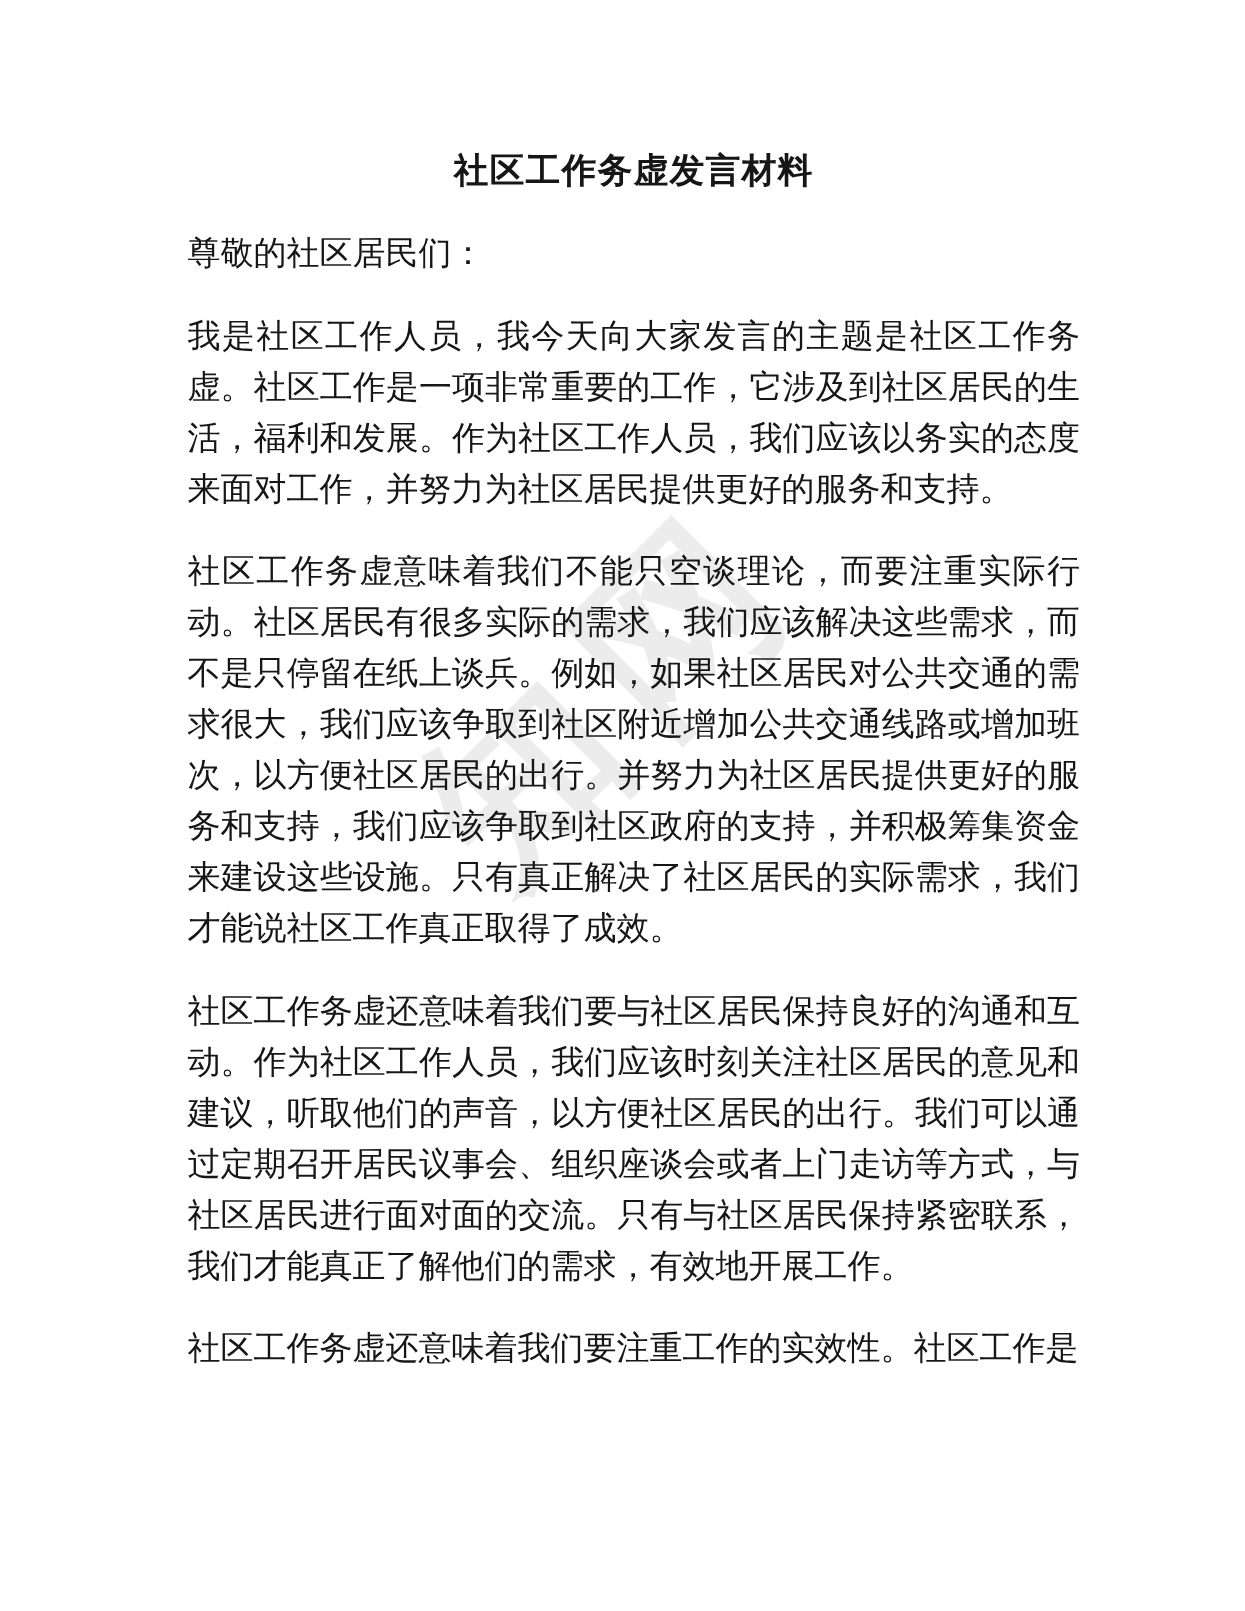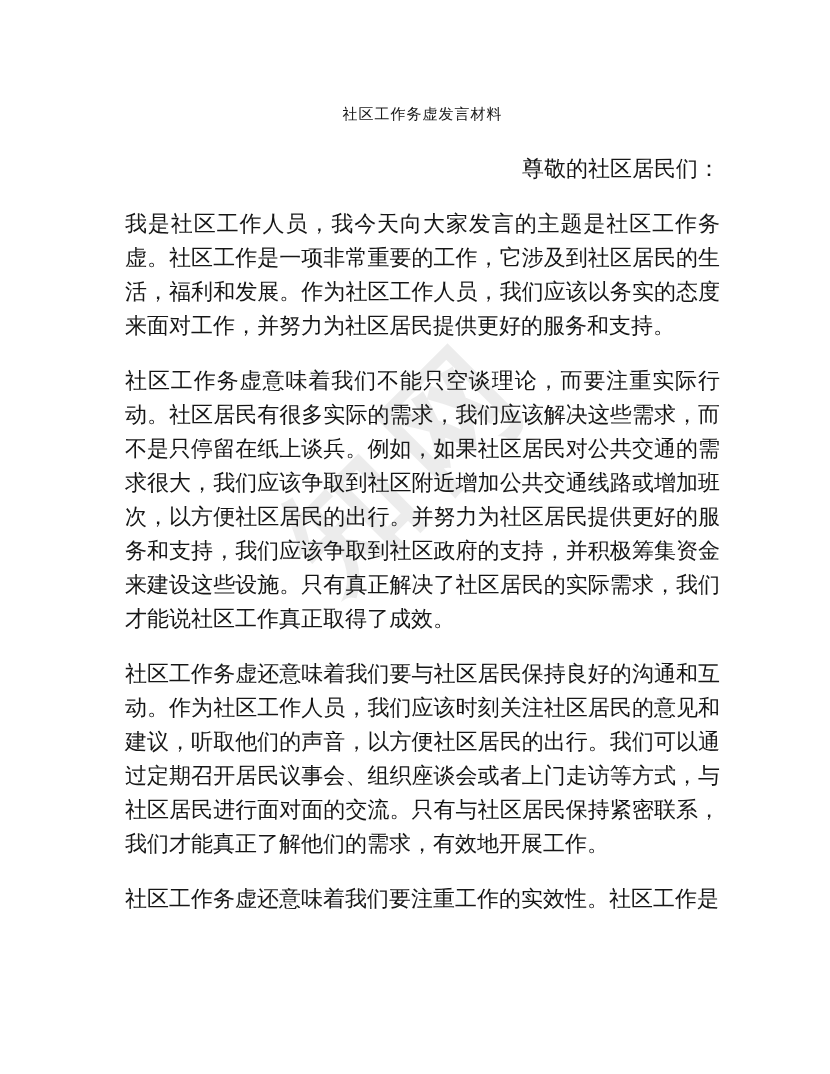--- a/index.html
+++ b/index.html
@@ -36,28 +36,27 @@
   }
   .content {
     position: relative;
     z-index: 1;
     padding: 97px 110px 0 125px;
     font-size: 22px;
     line-height: 34px;
   }
   .title {
     margin: 0 0 21px 0;
-    font-size: 15px;
-    font-weight: 400;
+    font-size: 23px;
+    font-weight: 700;
     text-align: center;
     letter-spacing: 1px;
   }
   .line {
     margin: 0 0 21px 0;
-    text-align: right;
   }
   .para {
     margin: 0 0 21px 0;
     text-align: justify;
   }
 </style>
 </head>
 <body>
 
 <div class="page">

